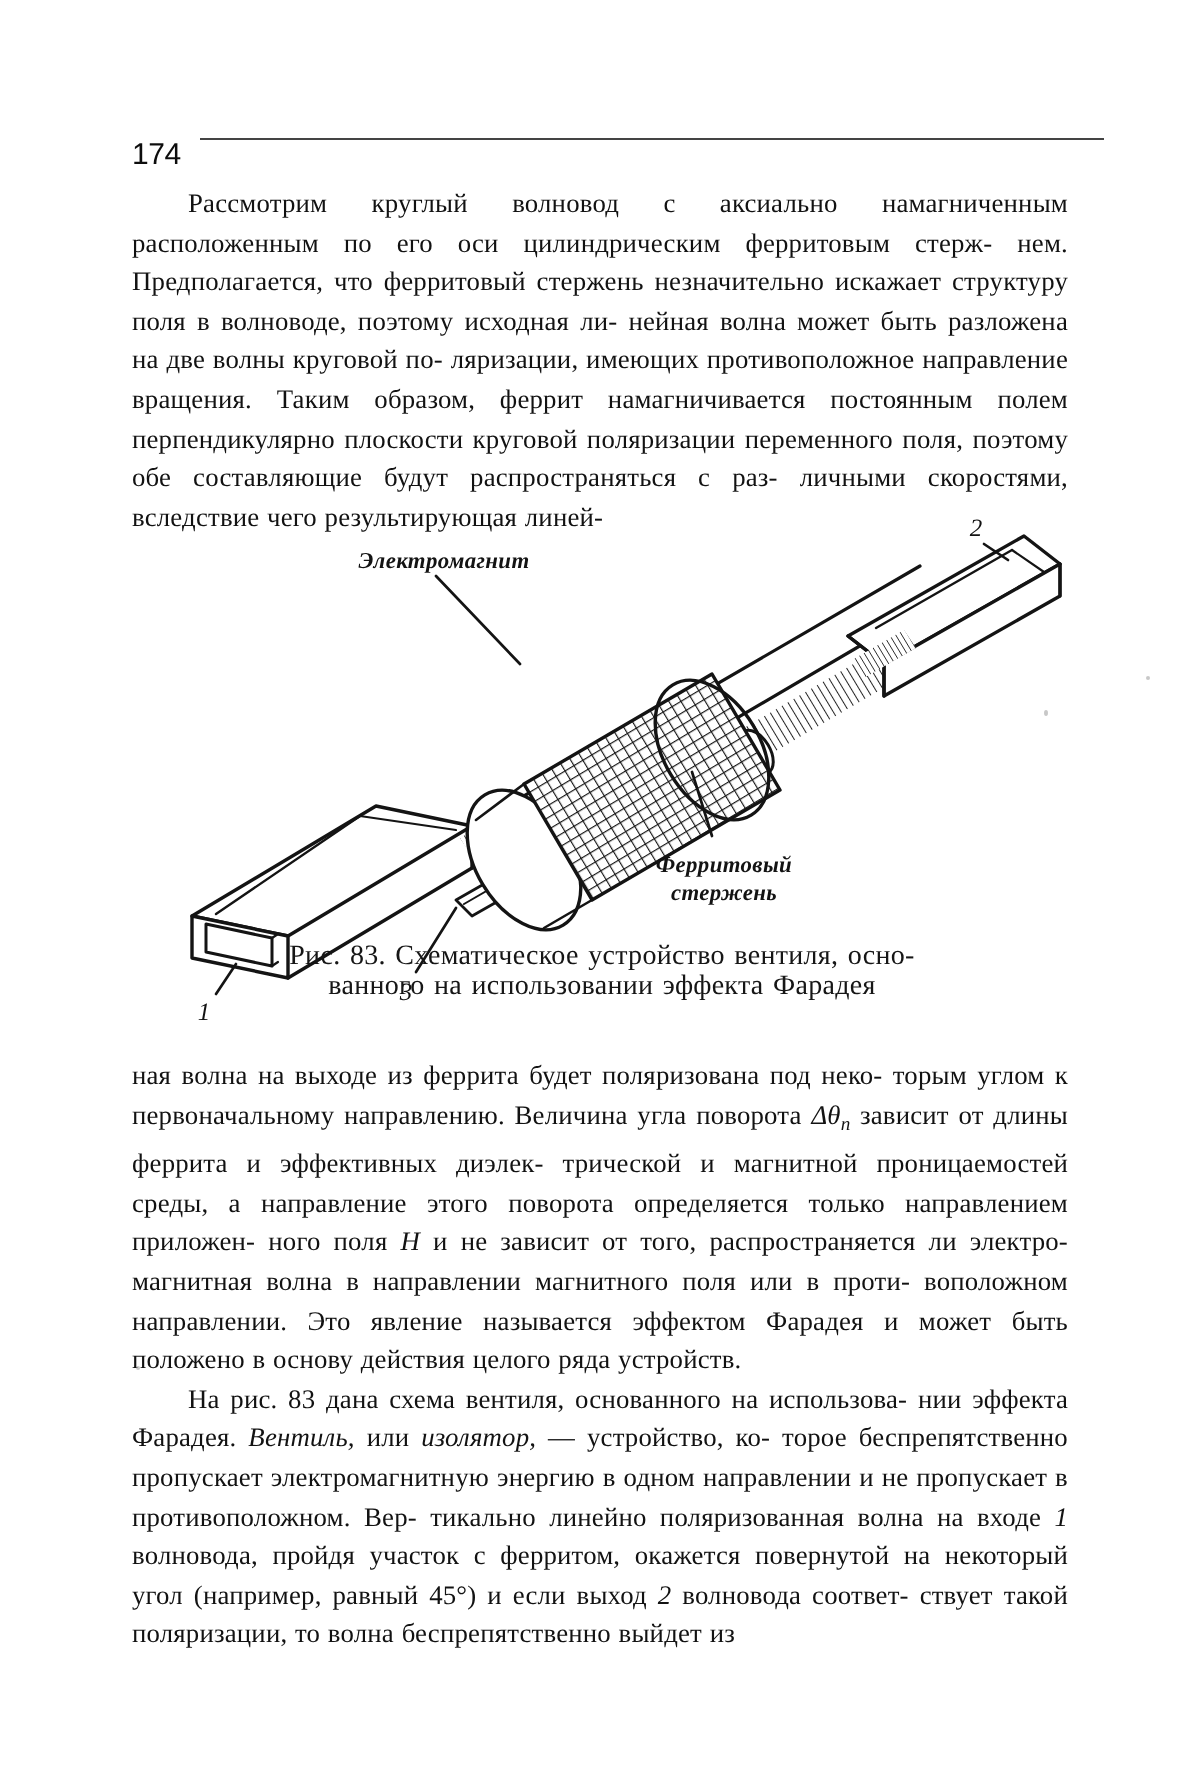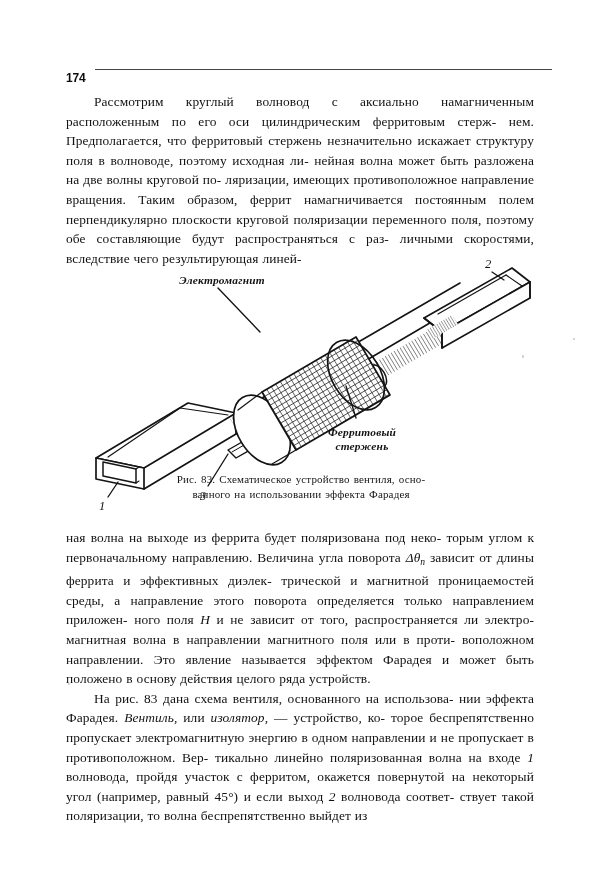--- a/index.html
+++ b/index.html
@@ -26,22 +26,22 @@
     top: 58px;
     left: 66px;
     right: 48px;
     height: 20px;
     display: flex;
     align-items: center;
     gap: 10px;
   }
   .folio {
     font-family: "Liberation Sans", "DejaVu Sans", sans-serif;
-    font-size: 12px;
-    font-weight: 700;
+    font-size: 15px;
+    font-weight: 400;
     letter-spacing: -0.2px;
     color: #0d0d0d;
     line-height: 1;
     padding-bottom: 1px;
     margin-top: 20px;
   }
   .rule {
     flex: 1 1 auto;
     height: 1px;
     background: #2a2a2a;
@@ -84,21 +84,21 @@
     height: 252px;
   }
   .figure svg { display: block; }
 
   .caption {
     position: absolute;
     left: 96px;
     top: 472px;
     width: 410px;
     text-align: center;
-    font-size: 11px;
+    font-size: 14px;
     line-height: 14.6px;
     letter-spacing: .15px;
     word-spacing: 1.1px;
     color: #161616;
   }
 
   
   .speck {
     position: absolute;
     background: #9a9a9a;

